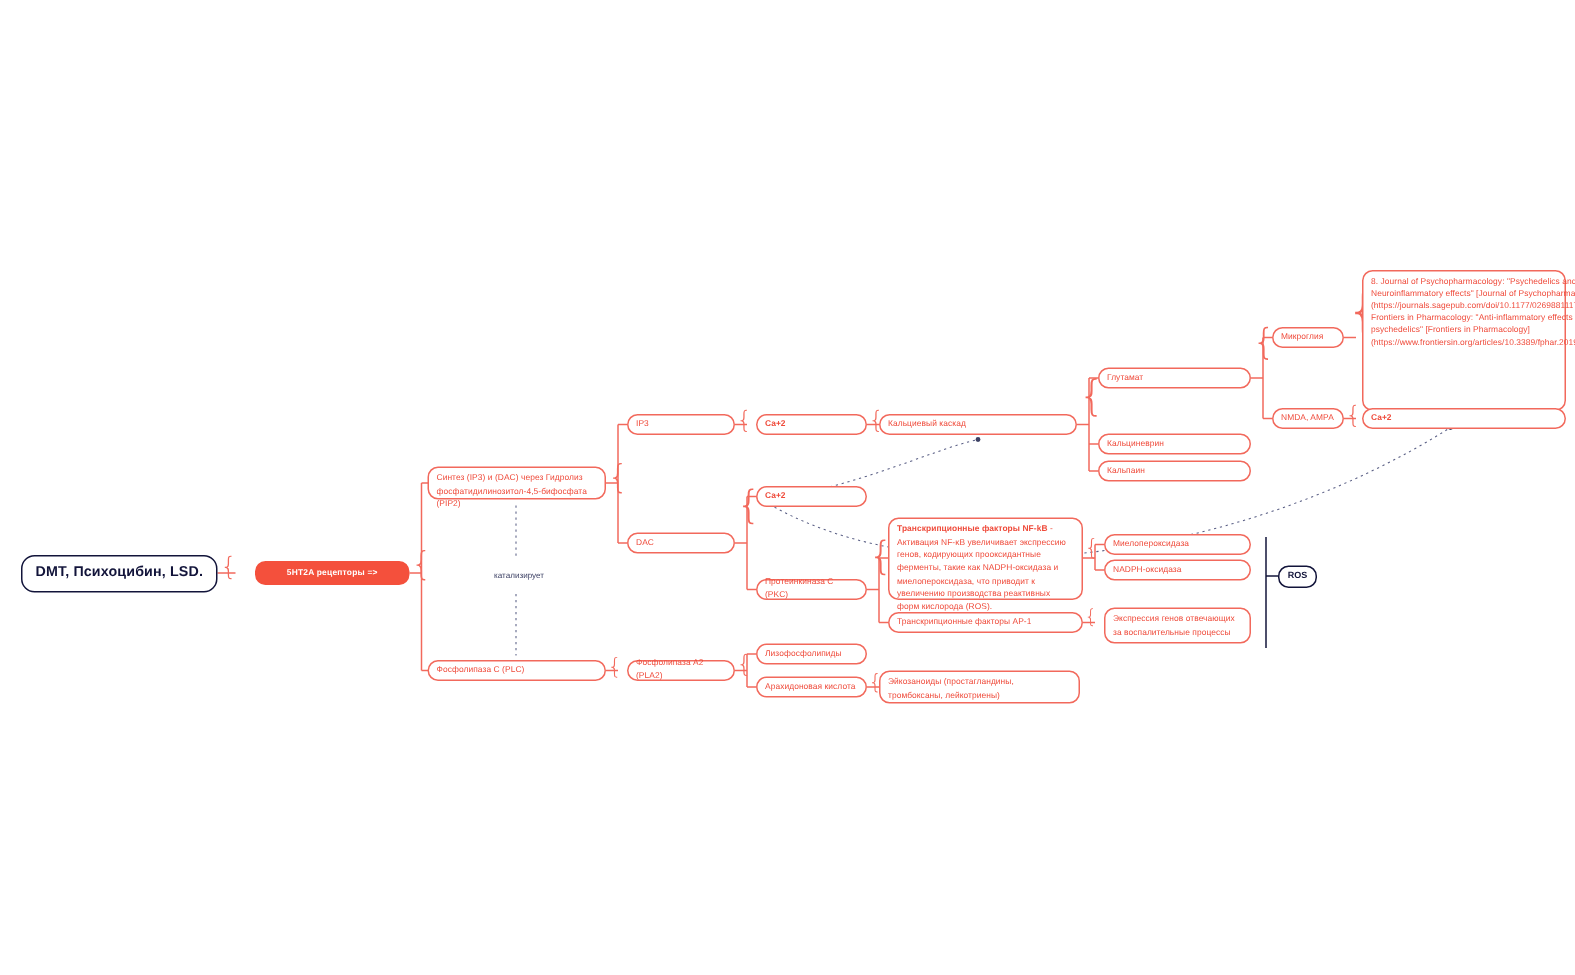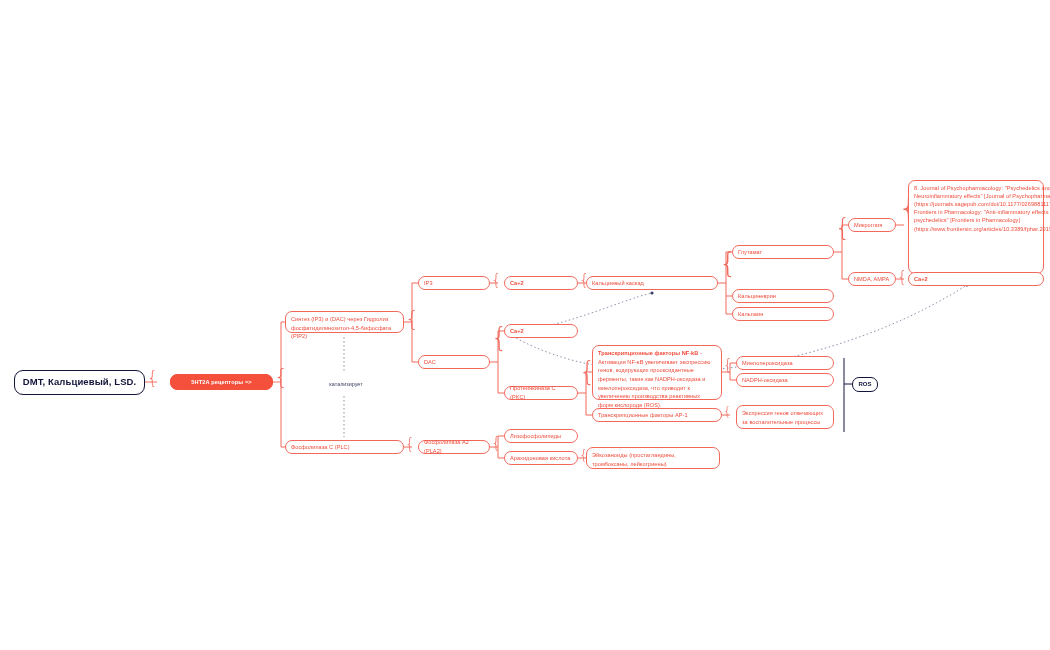--- a/index.html
+++ b/index.html
@@ -142,21 +142,21 @@
   <div class="brace" style="left:897px;top:269px;font-size:16px;">{</div>
   <div class="brace" style="left:491px;top:324px;font-size:26px;">{</div>
   <div class="brace" style="left:579px;top:358px;font-size:26px;">{</div>
   <div class="brace" style="left:723px;top:358px;font-size:15px;">{</div>
   <div class="brace" style="left:723px;top:405px;font-size:13px;">{</div>
   <div class="brace" style="left:405px;top:437px;font-size:15px;">{</div>
   <div class="brace" style="left:491px;top:435px;font-size:16px;">{</div>
   <div class="brace" style="left:579px;top:448px;font-size:14px;">{</div>
 
   <div class="node root" style="left:14px;top:370px;width:131px;height:25px;">
-    <span>DMT, Кальциевый, LSD.</span>
+    <span>DMT, Психоцибин, LSD.</span>
   </div>
 
   <div class="node filled" style="left:170px;top:374px;width:103px;height:16px;">
     <span>5HT2A рецепторы =&gt;</span>
   </div>
 
   <div class="node tall" style="left:285px;top:311px;width:119px;height:22px;">
     <span>Синтез (IP3) и (DAC) через Гидролиз фосфатидилинозитол-4,5-бифосфата (PIP2)</span>
   </div>
 

